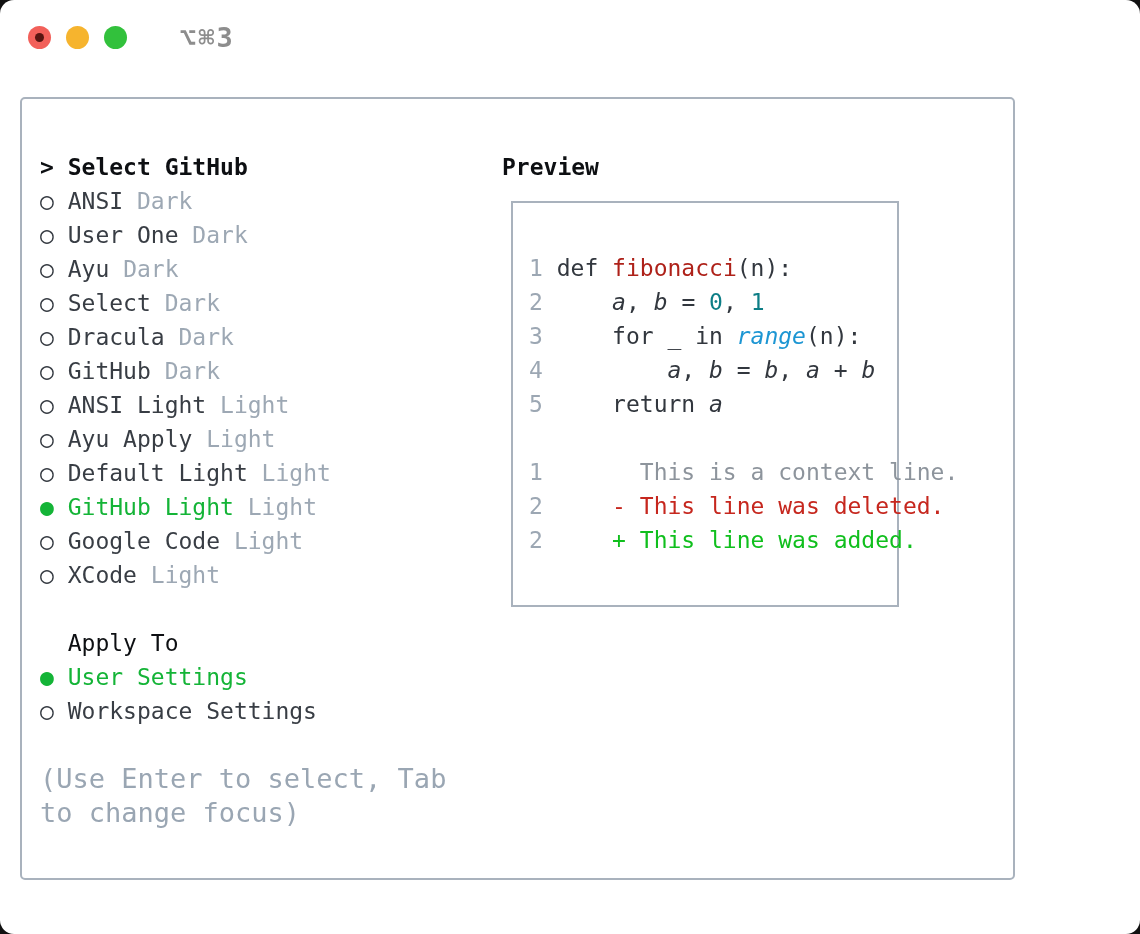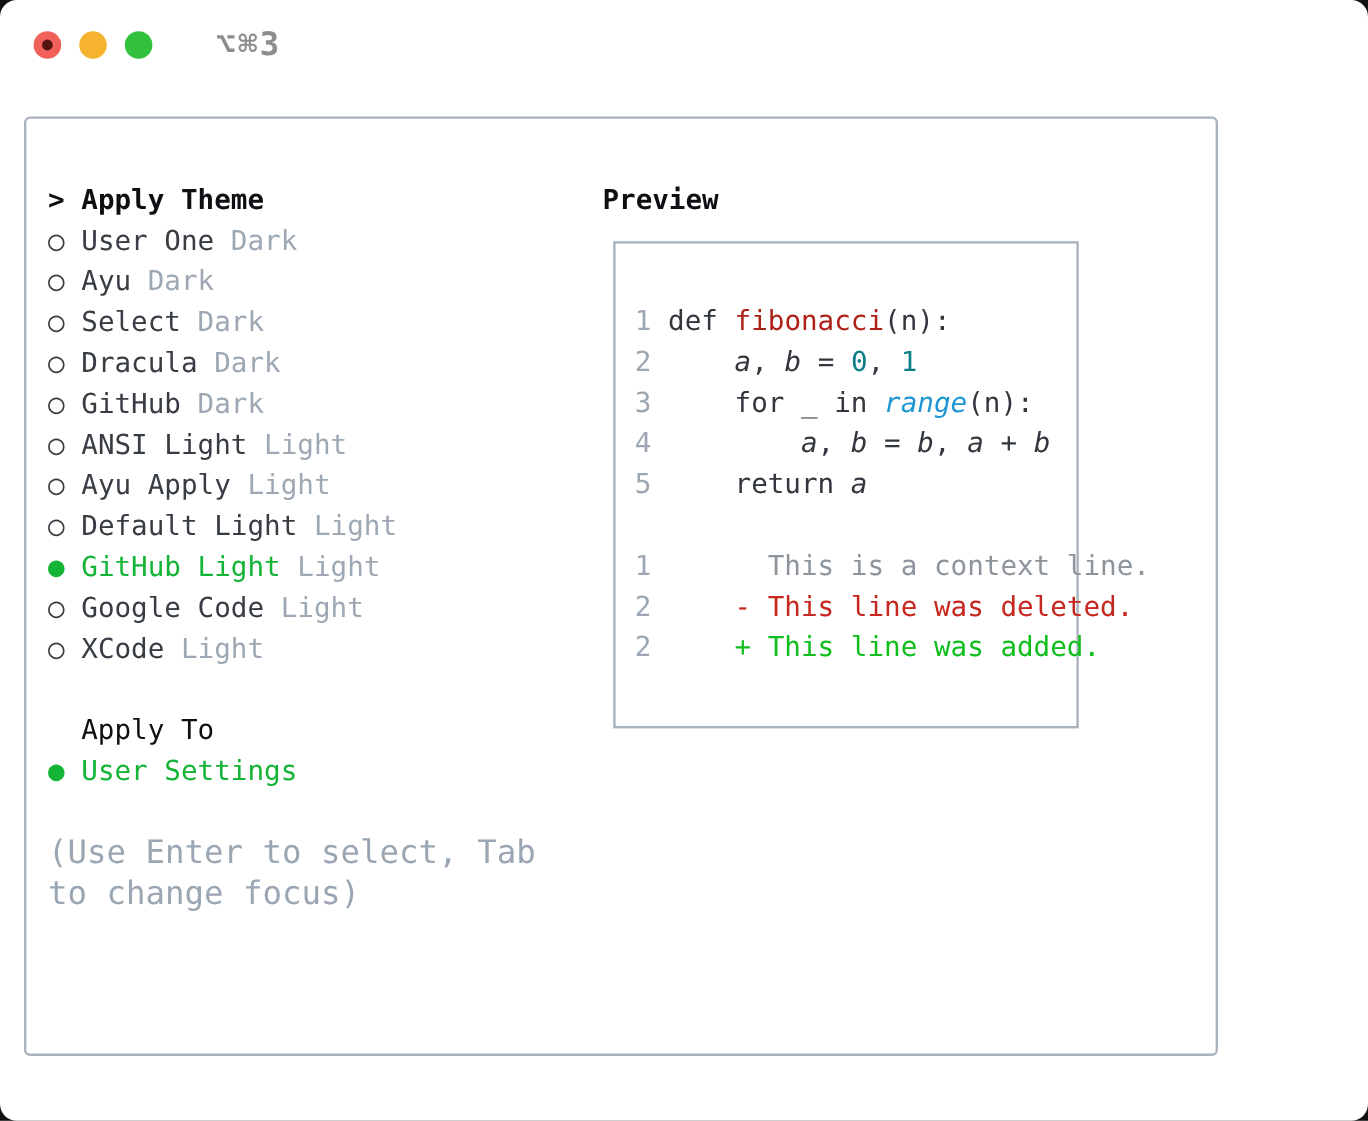--- a/index.html
+++ b/index.html
@@ -111,42 +111,44 @@
       <span class="tl-dot"></span>
     </span>
     <span class="tl yellow"></span>
     <span class="tl green"></span>
     <span class="window-title">⌥⌘3</span>
   </div>
 
   <div class="panel">
 
     <div class="left-col">
-      <div class="row header-row"><span class="prefix">&gt;</span><span> </span><span>Apply Theme</span></div>
+      <div class="row header-row"><span class="prefix">&gt;</span><span> </span><span>Select GitHub</span></div>
 
       <div id="theme-list">
+          <div class="row item"><span class="bullet">○</span> <span class="t-name">ANSI</span> <span class="t-variant">Dark</span></div>
           <div class="row item"><span class="bullet">○</span> <span class="t-name">User One</span> <span class="t-variant">Dark</span></div>
           <div class="row item"><span class="bullet">○</span> <span class="t-name">Ayu</span> <span class="t-variant">Dark</span></div>
           <div class="row item"><span class="bullet">○</span> <span class="t-name">Select</span> <span class="t-variant">Dark</span></div>
           <div class="row item"><span class="bullet">○</span> <span class="t-name">Dracula</span> <span class="t-variant">Dark</span></div>
           <div class="row item"><span class="bullet">○</span> <span class="t-name">GitHub</span> <span class="t-variant">Dark</span></div>
           <div class="row item"><span class="bullet">○</span> <span class="t-name">ANSI Light</span> <span class="t-variant">Light</span></div>
           <div class="row item"><span class="bullet">○</span> <span class="t-name">Ayu Apply</span> <span class="t-variant">Light</span></div>
           <div class="row item"><span class="bullet">○</span> <span class="t-name">Default Light</span> <span class="t-variant">Light</span></div>
           <div class="row selected item"><span class="bullet">●</span> <span class="t-name">GitHub Light</span> <span class="t-variant">Light</span></div>
           <div class="row item"><span class="bullet">○</span> <span class="t-name">Google Code</span> <span class="t-variant">Light</span></div>
           <div class="row item"><span class="bullet">○</span> <span class="t-name">XCode</span> <span class="t-variant">Light</span></div>
         </div>
 
       <div class="row blank"></div>
 
       <div class="row subheader"><span>  </span><span>Apply To</span></div>
 
       <div id="apply-list">
           <div class="row selected opt"><span class="bullet">●</span> <span class="o-name">User Settings</span></div>
+          <div class="row opt"><span class="bullet">○</span> <span class="o-name">Workspace Settings</span></div>
         </div>
 
       <div class="row blank"></div>
 
       <div class="help">(Use Enter to select, Tab to change focus)</div>
     </div>
 
     <div class="right-col">
       <div class="row header-row"><span>Preview</span></div>
       <div class="preview-box">

